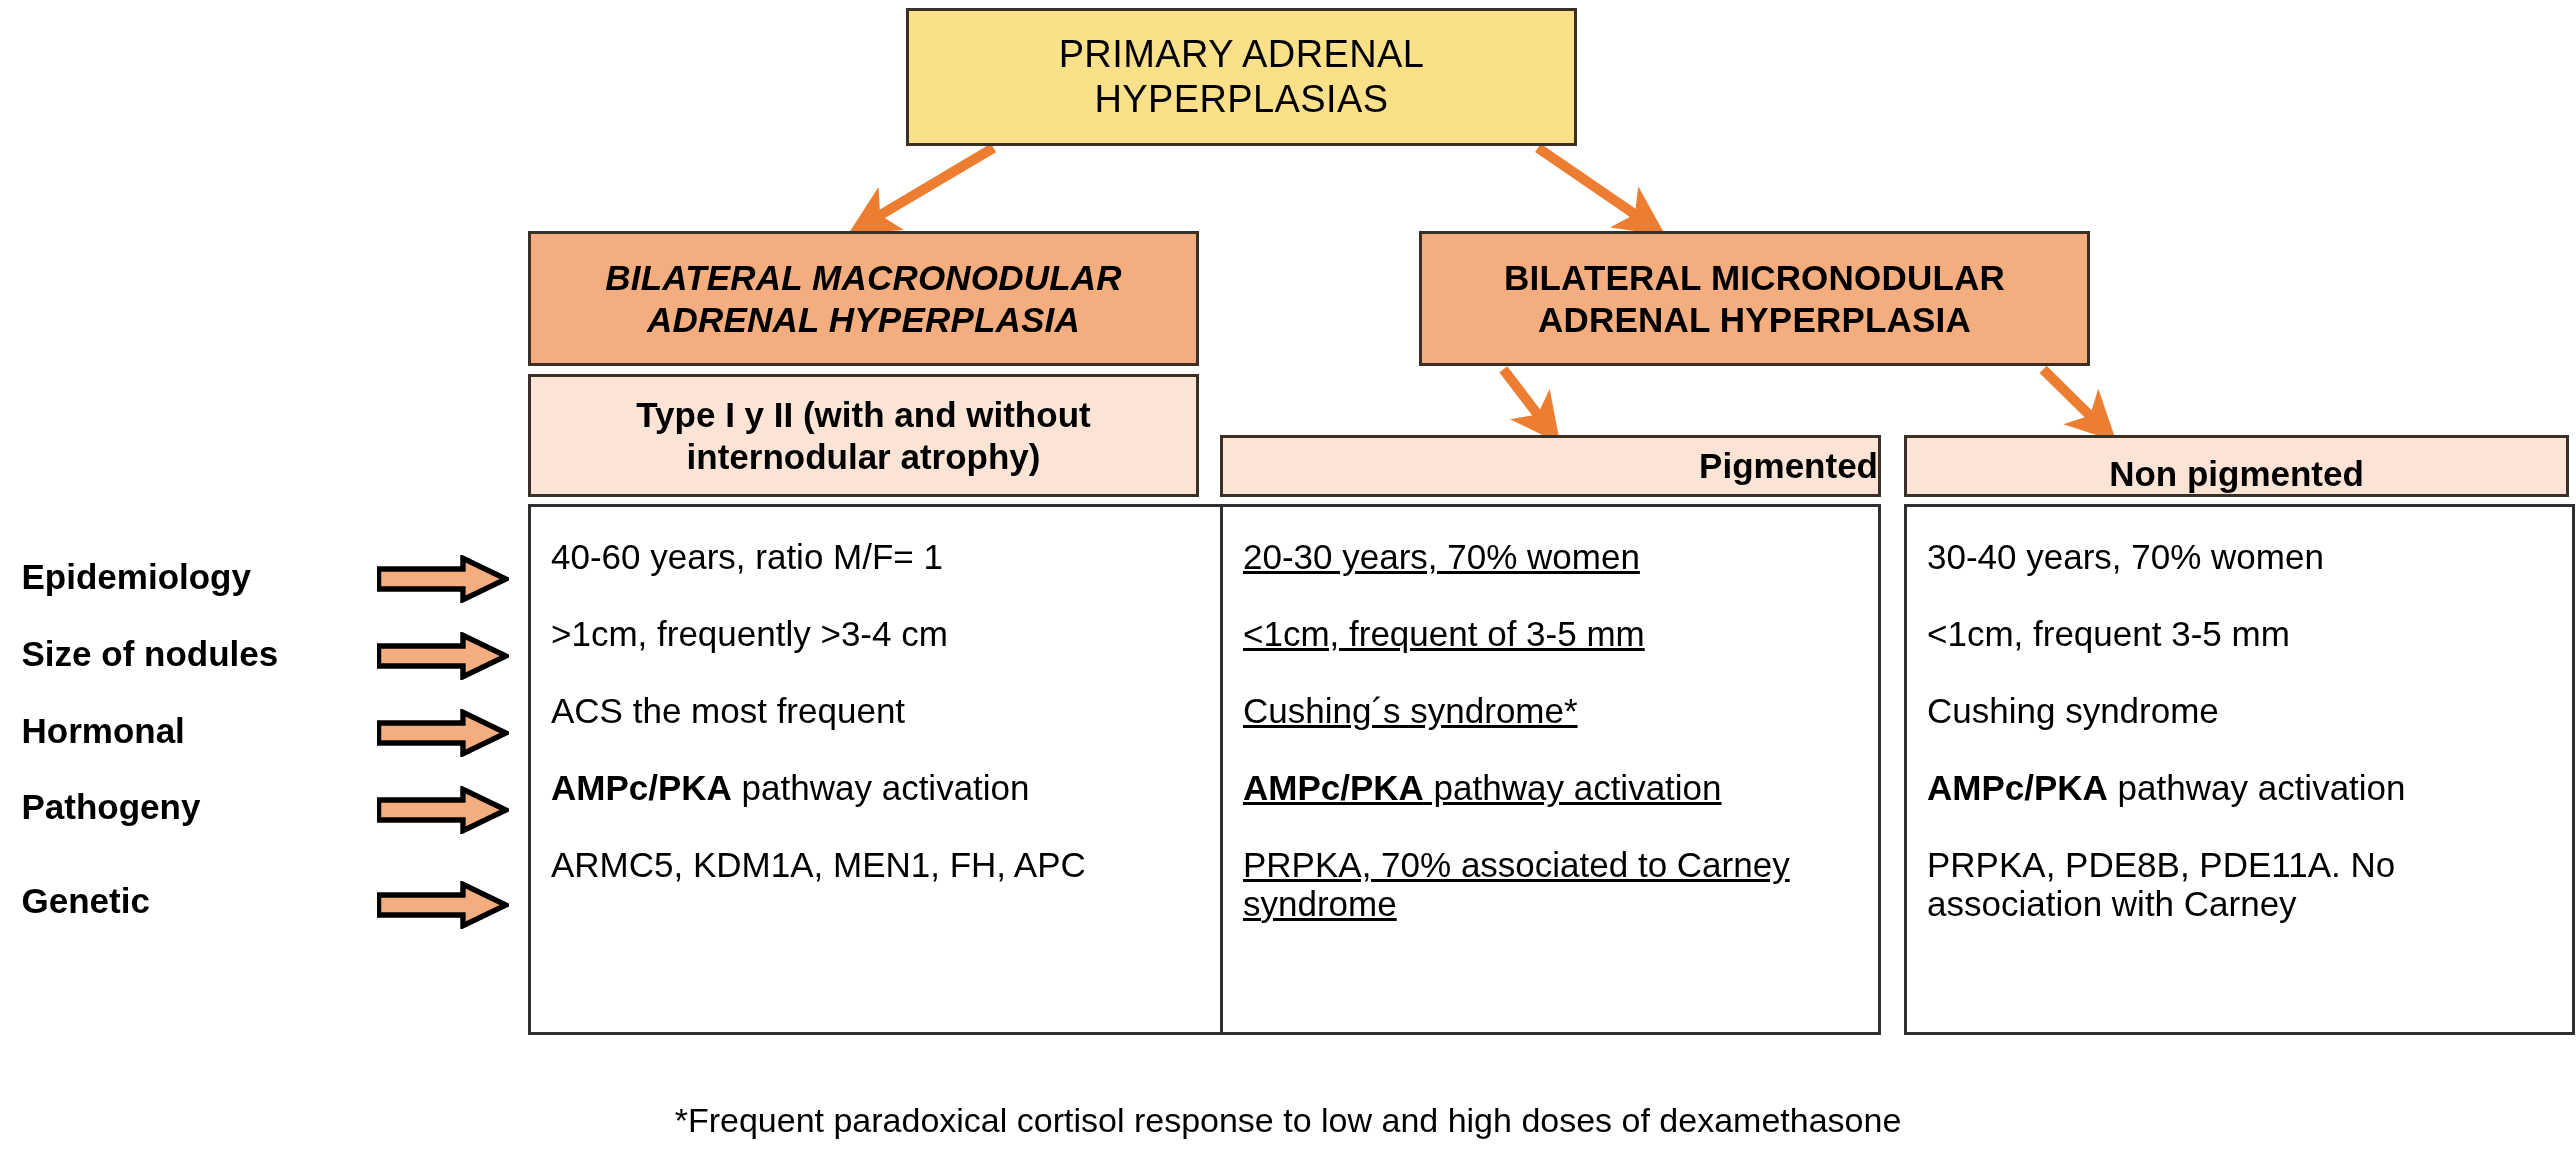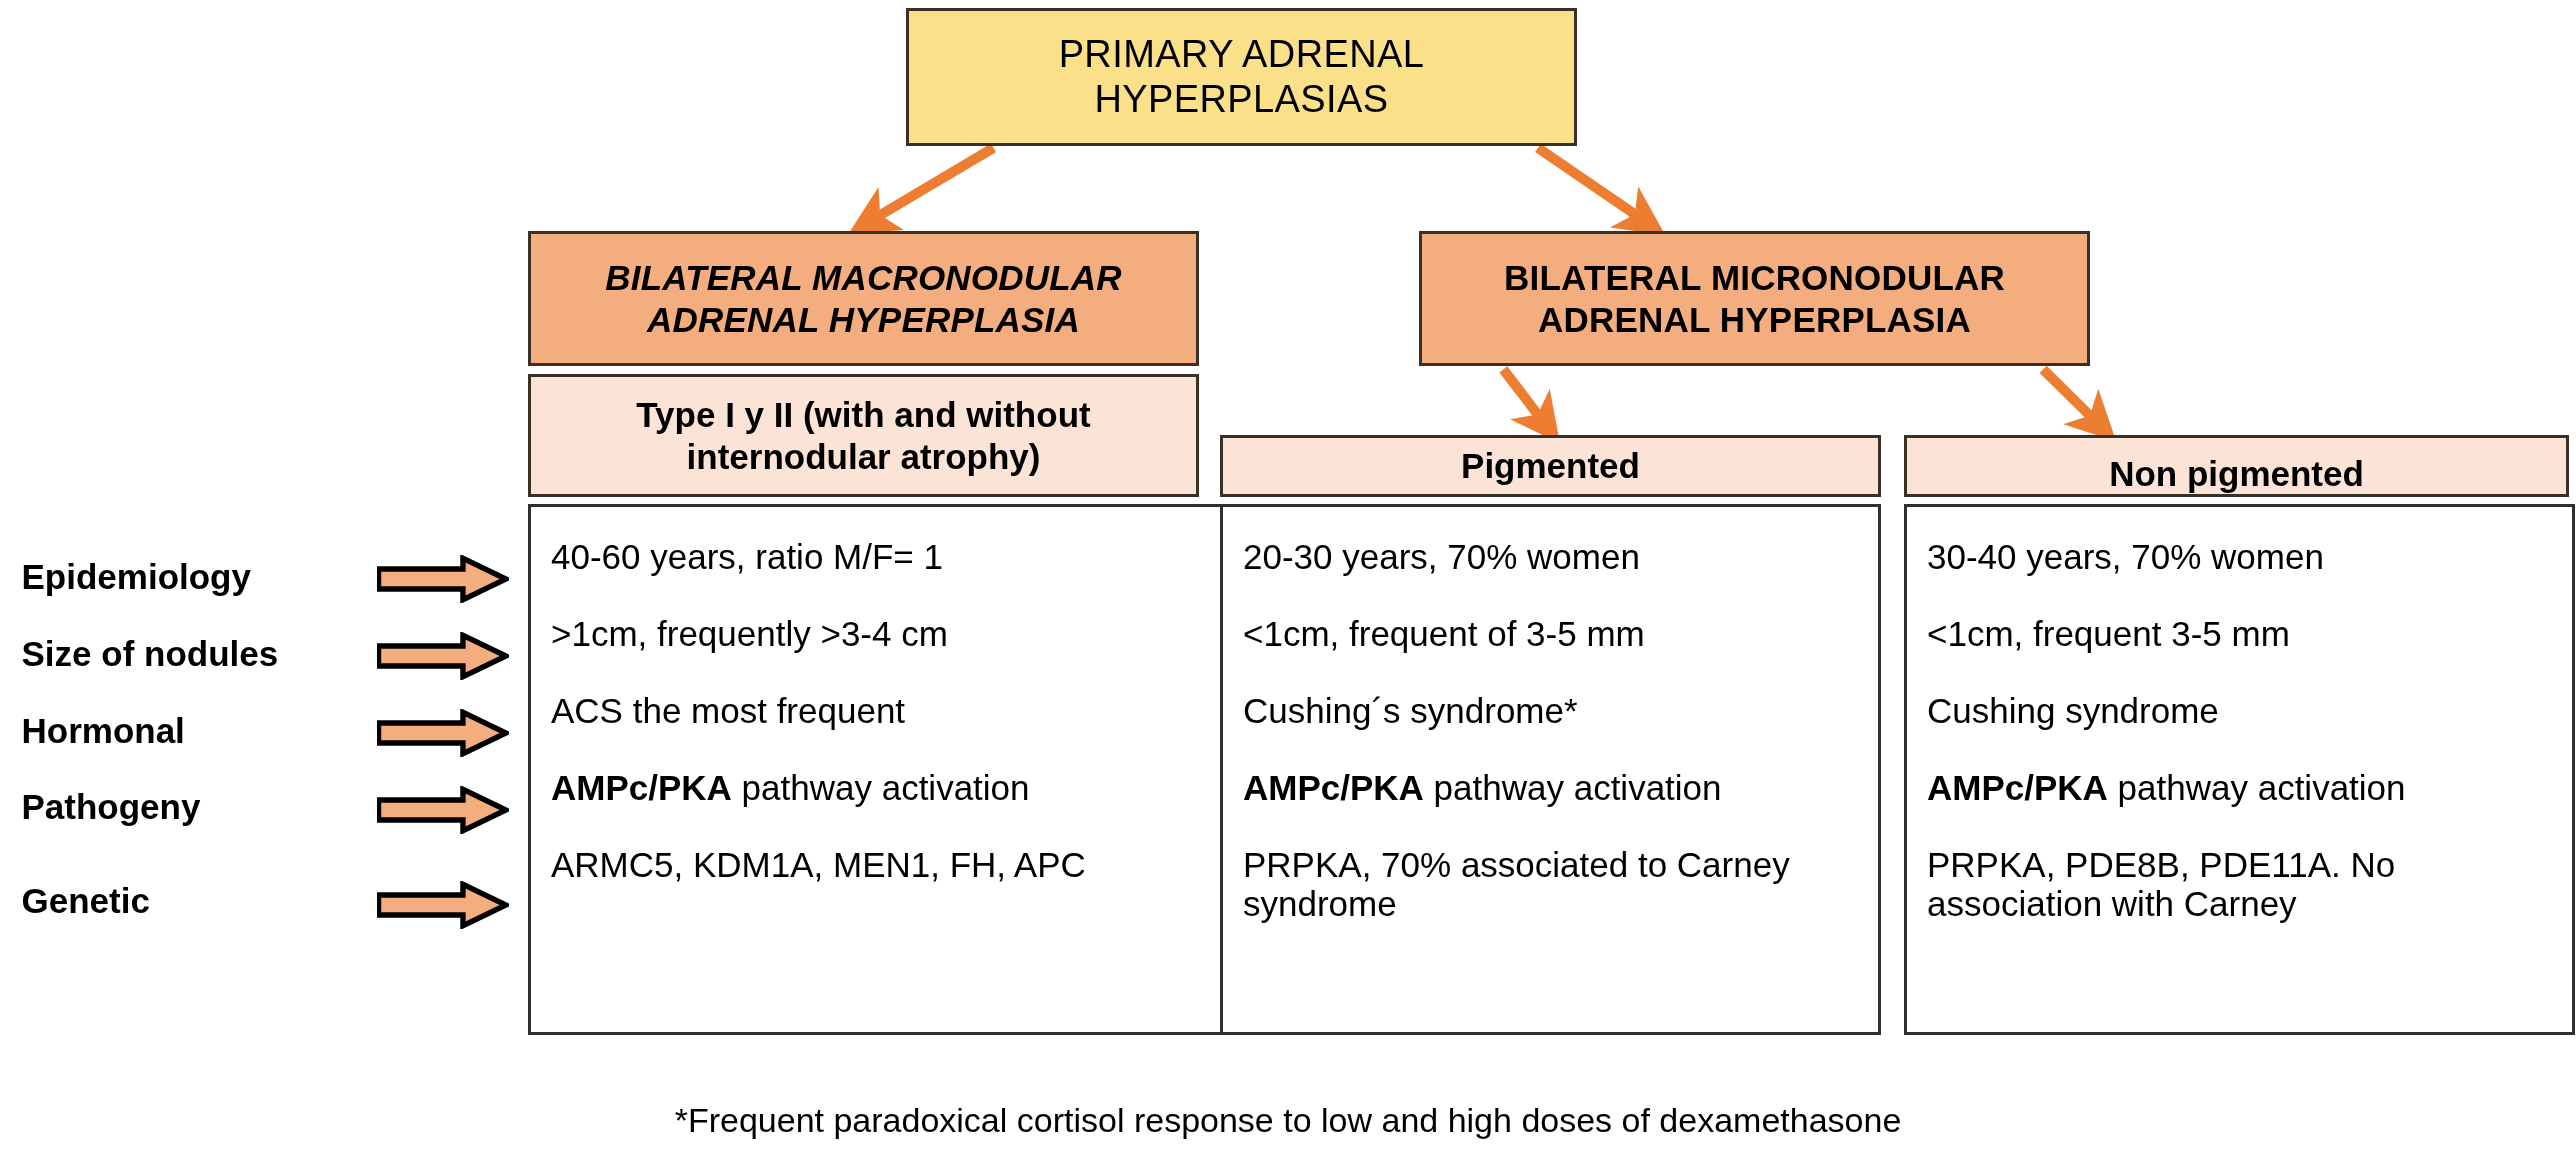--- a/index.html
+++ b/index.html
@@ -75,39 +75,40 @@
     left: 528px;
     top: 374px;
     width: 671px;
     height: 123px;
   }
   #sub-pigmented {
     left: 1220px;
     top: 435px;
     width: 661px;
     height: 62px;
+    justify-content: flex-end;
   }
   #sub-nonpigmented {
     left: 1904px;
     top: 435px;
     width: 665px;
     height: 62px;
     align-items: flex-end;
   }
 
   
   .col-box {
     position: absolute;
     box-sizing: border-box;
     border: 3.8px solid #2f2f2f;
     background: #ffffff;
     padding: 31px 0 20px 20px;
   }
   #col-macro   { left: 528px;  top: 504px; width: 789px; height: 531px; }
-  #col-pig     { left: 1220px; top: 504px; width: 661px; height: 531px; }
+  #col-pig     { left: 1220px; top: 504px; width: 661px; height: 531px; text-decoration: underline; }
   #col-nonpig  { left: 1904px; top: 504px; width: 671px; height: 531px; }
 
   .cell {
     font-size: 35px;
     line-height: 1.1;
     height: 77px;
     display: block;
     white-space: nowrap;
   }
   .cell.tall { height: 154px; white-space: normal; }

